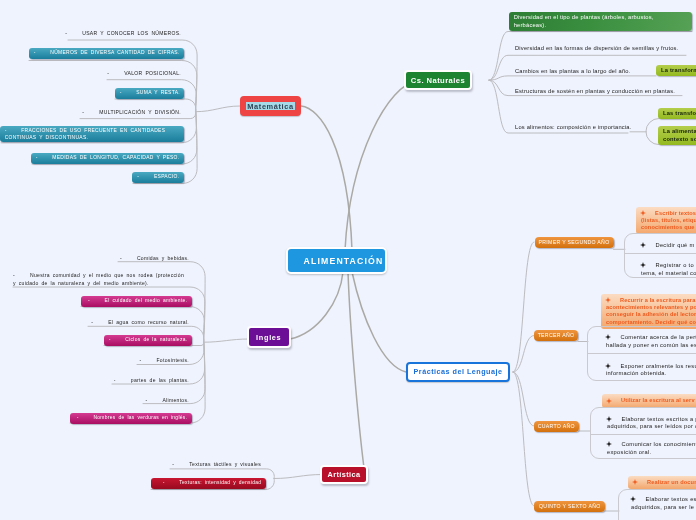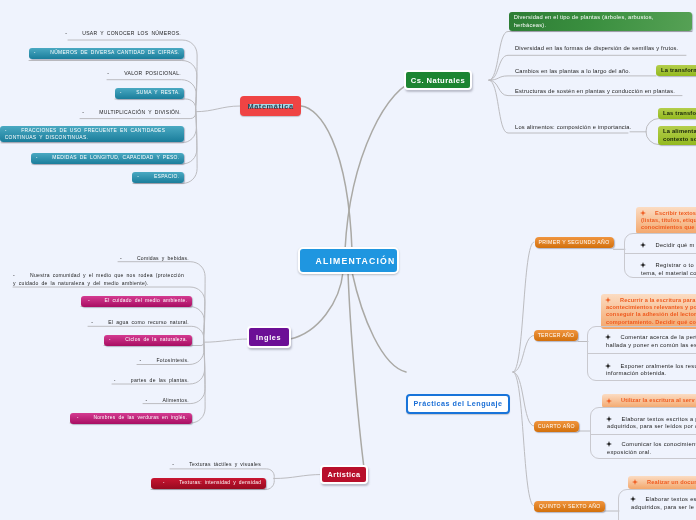--- a/index.html
+++ b/index.html
@@ -22,30 +22,30 @@
     box-shadow:0 1px 2px rgba(0,0,0,.22);
     white-space:nowrap;text-align:center;
     width:101px;height:27px;line-height:25px;
   }
   
   .branch{
     border-radius:4px;font-weight:bold;white-space:nowrap;text-align:center;
     box-shadow:1px 2px 2px rgba(90,90,110,.35);
     display:flex;align-items:center;justify-content:center;
   }
-  .br-mate{background:#a5dbe8;border:8px solid #ef4444;color:#2f4456;
+  .br-mate{background:#a5dbe8;border:6px solid #ef4444;color:#2f4456;
     font-size:7.4px;letter-spacing:.6px;box-shadow:0 1px 1px rgba(0,0,0,.2);}
   .br-cs{background:#1d8531;border:2px solid #fff;color:#fff;
     font-size:7.6px;letter-spacing:.45px;}
   .br-ing{background:#6c0f96;border:2px solid #fff;color:#fff;
     font-size:7.3px;letter-spacing:.7px;text-align:center;}
   .br-art{background:#b80f2b;border:2px solid #fff;color:#fff;
     font-size:7.3px;letter-spacing:.4px;}
   .br-pdl{background:#fff;border:2px solid #1874da;color:#1b6fd6;
-    font-size:7.2px;letter-spacing:.5px;box-shadow:0 1px 1px rgba(0,0,0,.18);margin-top:32px;}
+    font-size:7.2px;letter-spacing:.5px;box-shadow:0 1px 1px rgba(0,0,0,.18);}
 
   
   
   .leaf{position:absolute;font-size:5.05px;letter-spacing:.3px;word-spacing:1.2px;color:#1c1c1c;
     line-height:8.5px;white-space:nowrap;text-align:right;}
   .leaf.wrap{white-space:normal;text-align:left;}
   .leaf .dash{display:inline-block;width:17px;text-align:left;}
 
   .chip{position:absolute;border-radius:3px;color:#fff;font-size:4.95px;
     letter-spacing:.3px;word-spacing:1.2px;line-height:8.5px;box-sizing:border-box;
@@ -125,21 +125,21 @@
       <path d="M513,372 C524.55,372 522.45,242 534,242" fill="none" stroke="#bcbcc0" stroke-width="1" stroke-linecap="round"></path>
       <path d="M513,372 C524.55,372 522.45,335.5 534,335.5" fill="none" stroke="#bcbcc0" stroke-width="1" stroke-linecap="round"></path>
       <path d="M513,372 C524.55,372 522.45,426 534,426" fill="none" stroke="#bcbcc0" stroke-width="1" stroke-linecap="round"></path>
       <path d="M513,372 C524.55,372 522.45,506 534,506" fill="none" stroke="#bcbcc0" stroke-width="1" stroke-linecap="round"></path>
       <path d="M613.5,249.3 L625,249.3" fill="none" stroke="#bcbcc0" stroke-width="1" stroke-linecap="round"></path>
       <path d="M578,341.5 L588,341.5" fill="none" stroke="#bcbcc0" stroke-width="1" stroke-linecap="round"></path>
       <path d="M578.5,431 L590,431" fill="none" stroke="#bcbcc0" stroke-width="1" stroke-linecap="round"></path>
       <path d="M603.5,511 L619,511" fill="none" stroke="#bcbcc0" stroke-width="1" stroke-linecap="round"></path>
     </svg>
 
-  <div class="node central" style="left:298px;top:247px;padding-left:14px;">ALIMENTACIÓN</div>
+  <div class="node central" style="left:286px;top:247px;padding-left:14px;">ALIMENTACIÓN</div>
 
   <div class="node branch br-mate" style="left:240px;top:96px;width:61px;height:20px;">Matemática</div>
   <div class="node branch br-cs" style="left:404px;top:70px;width:68px;height:20.2px;">Cs. Naturales</div>
   <div class="node branch br-ing" style="left:247px;top:326px;width:43.5px;height:22.2px;">Ingles</div>
   <div class="node branch br-pdl" style="left:406px;top:362.2px;width:104px;height:19.5px;">Prácticas del Lenguaje</div>
   <div class="node branch br-art" style="left:320px;top:465.3px;width:48px;height:18.5px;">Artística</div>
 
   <div class="leaf" style="right:515px;top:28.5px;"><span class="dash">-</span><span>USAR Y CONOCER LOS NÚMEROS.</span></div>
   <div class="chip teal" style="left:29px;top:48px;width:155px;"><span class="dash">-</span><span>NÚMEROS DE DIVERSA CANTIDAD DE CIFRAS.</span></div>
   <div class="leaf" style="right:515px;top:68.5px;"><span class="dash">-</span><span>VALOR POSICIONAL.</span></div>

